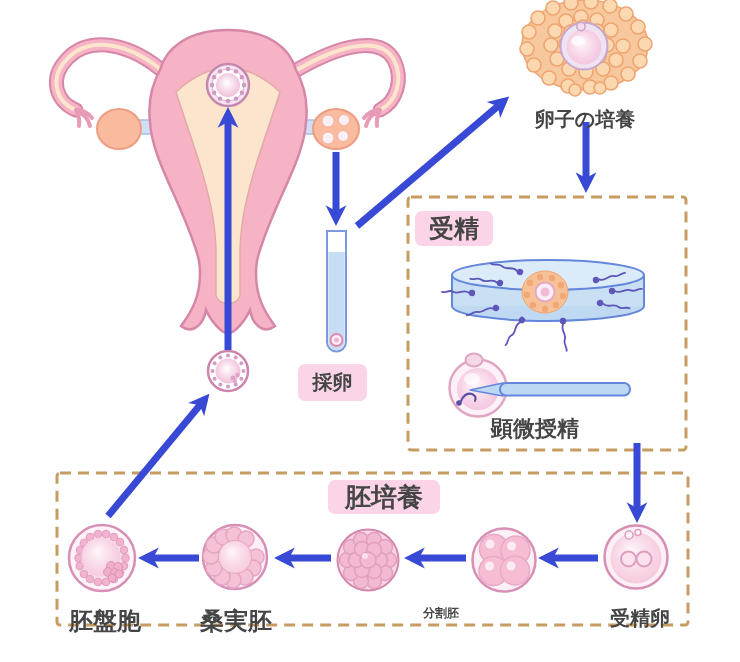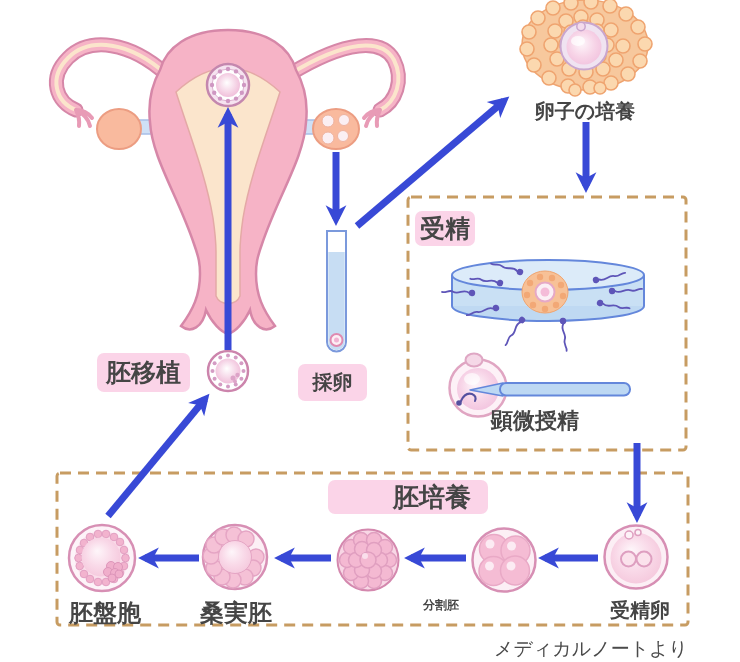--- a/index.html
+++ b/index.html
@@ -7,21 +7,21 @@
     position:relative;width:740px;height:662px;background:#ffffff;overflow:hidden;
     font-family:"Liberation Sans","DejaVu Sans",sans-serif;
   }
   #art{position:absolute;left:0;top:0;}
   .pink-label{
     position:absolute;background:#FBD4E8;color:#454545;font-weight:bold;
     border-radius:7px;text-align:center;white-space:nowrap;z-index:5;
   }
   .stage-label{
     position:absolute;color:#454545;font-weight:bold;white-space:nowrap;
-    transform:translateX(-50%);z-index:5;
+    transform:translateX(-50%);z-index:5;margin-top:8px;
   }
   .credit{
     position:absolute;color:#4A4A4A;font-weight:normal;white-space:nowrap;
     transform:translateX(-50%);z-index:5;
   }
 </style>
 </head>
 <body>
 
 <div id="stage">
@@ -375,34 +375,32 @@
     <line x1="598" y1="558" x2="545" y2="558" marker-end="url(#ah)"></line>
     <line x1="466" y1="558" x2="411" y2="558" marker-end="url(#ah)"></line>
     <line x1="331" y1="558" x2="281" y2="558" marker-end="url(#ah)"></line>
     <line x1="199" y1="558" x2="145" y2="558" marker-end="url(#ah)"></line>
     <line x1="108" y1="516" x2="205" y2="399" marker-end="url(#ah)"></line>
   </g>
 </svg>
 
 <div class="stage-label" style="left:585px;top:98px;font-size:20px;">卵子の培養</div>
 
-<div class="pink-label" style="left:415px;top:211px;width:60px;height:35px;line-height:35px;font-size:25px;">受精</div>
+<div class="pink-label" style="left:415px;top:211px;width:78px;height:35px;line-height:35px;font-size:25px;">受精</div>
 
 
 <div class="stage-label" style="left:535px;top:406px;font-size:22px;font-family:Liberation Serif, serif;">顕微授精</div>
 
 <div class="pink-label" style="left:298px;top:364px;width:69px;height:37px;line-height:37px;font-size:20px;">採卵</div>
 
-<div class="pink-label" style="left:97px;top:353px;width:93px;height:39px;line-height:39px;font-size:25px;">胚移植</div>
-
-<div class="pink-label" style="left:328px;top:480px;width:112px;height:34px;line-height:34px;font-size:26px;padding-left:48px;">胚培養</div>
+
+<div class="pink-label" style="left:328px;top:480px;width:112px;height:34px;line-height:34px;font-size:26px;">胚培養</div>
 
 <div class="stage-label" style="left:640px;top:597px;font-size:20px;">受精卵</div>
 
 <div class="stage-label" style="left:441px;top:597px;font-size:12px;font-family:Liberation Serif, serif;">分割胚</div>
 
 <div class="stage-label" style="left:236px;top:597px;font-size:24px;">桑実胚</div>
 
 <div class="stage-label" style="left:105px;top:597px;font-size:24px;">胚盤胞</div>
 
-<div class="credit" style="left:591px;top:636px;font-size:19px;">メディカルノートより</div>
 
 </div>
 
 </body></html>

